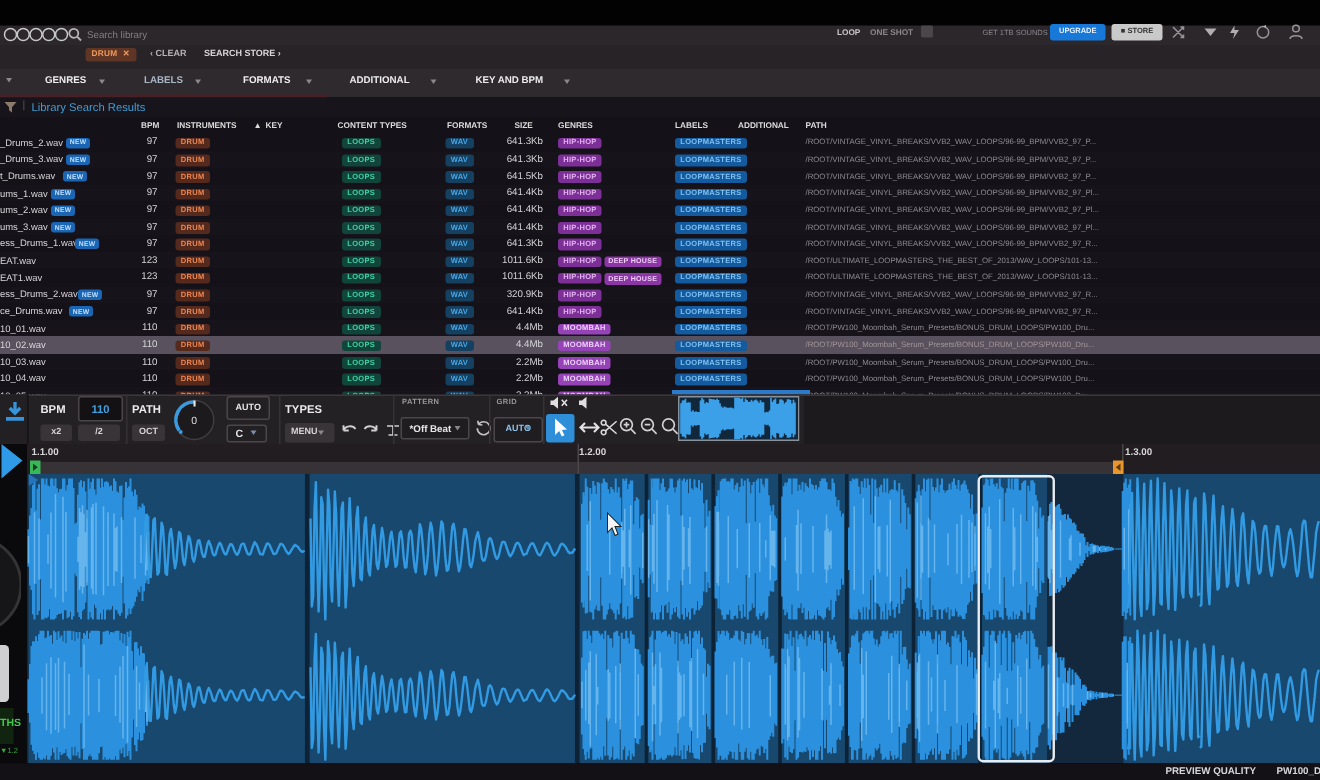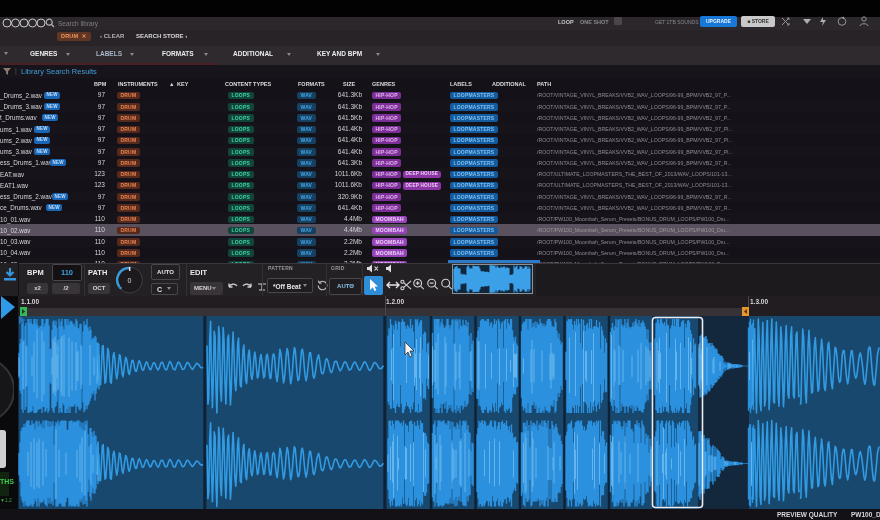--- a/index.html
+++ b/index.html
@@ -307,21 +307,21 @@
  <circle cx="15.5" cy="16" r="13" fill="#1d1a1d" stroke="#403c40" stroke-width="1"></circle>
  <path d="M 5.5 23 A 12 12 0 0 1 15.5 4" fill="none" stroke="#3a9ae0" stroke-width="2.4"></path>
  <rect x="15" y="3" width="1.4" height="4" fill="#e8e8e8"></rect>
  <circle cx="6.5" cy="24" r="1.3" fill="#3a9ae0"></circle>
  <text x="15.5" y="18.5" font-size="7" fill="#dddddd" text-anchor="middle" font-family="Liberation Sans">0</text>
 </svg>
 <span class="bx" style="left:151px;top:263.5px;width:27px;height:14px;line-height:14px">AUTO</span>
 <span class="bx" style="left:151px;top:282.5px;width:27px;height:12px;line-height:12px;text-align:left;padding-left:5px;box-sizing:border-box;font-size:7px">C</span>
 <i class="chev" style="left:167px;top:287px;border-top-color:#7a90a8"></i>
 <div style="left:186px;top:263px;width:1px;height:33px;background:#353135"></div>
-<span class="lbl" style="left:190px;top:268px">EDIT</span>
+<span class="lbl" style="left:190px;top:268px">TYPES</span>
 <span class="btn" style="left:190px;top:282px;width:33px;height:13px;line-height:13px;text-align:left;padding-left:4px;box-sizing:border-box">MENU</span>
 <i class="chev" style="left:212px;top:287px"></i>
 <svg style="left:227px;top:281px" width="42" height="13" viewBox="0 0 42 13" fill="none" stroke="#d0ced0" stroke-width="1.3">
  <path d="M2 6 C3 3 8 2 10 5 M2 6 l0 -3.5 M2 6 l3.5 0"></path>
  <path d="M24 6 C23 3 18 2 16 5 M24 6 l0 -3.5 M24 6 l-3.5 0"></path>
  <path d="M31 3 h8 M35 3 v6 M32 9 h6" stroke-width="1.1"></path>
 </svg>
 <div style="left:262px;top:263px;width:1px;height:33px;background:#353135"></div>
 <span class="slbl" style="left:268px;top:265px">PATTERN</span>
 <span class="bx" style="left:267px;top:277.5px;width:46px;height:15px;line-height:15px;background:#201d20;text-align:left;padding-left:5px;box-sizing:border-box;font-size:6.5px">*Off Beat</span>

